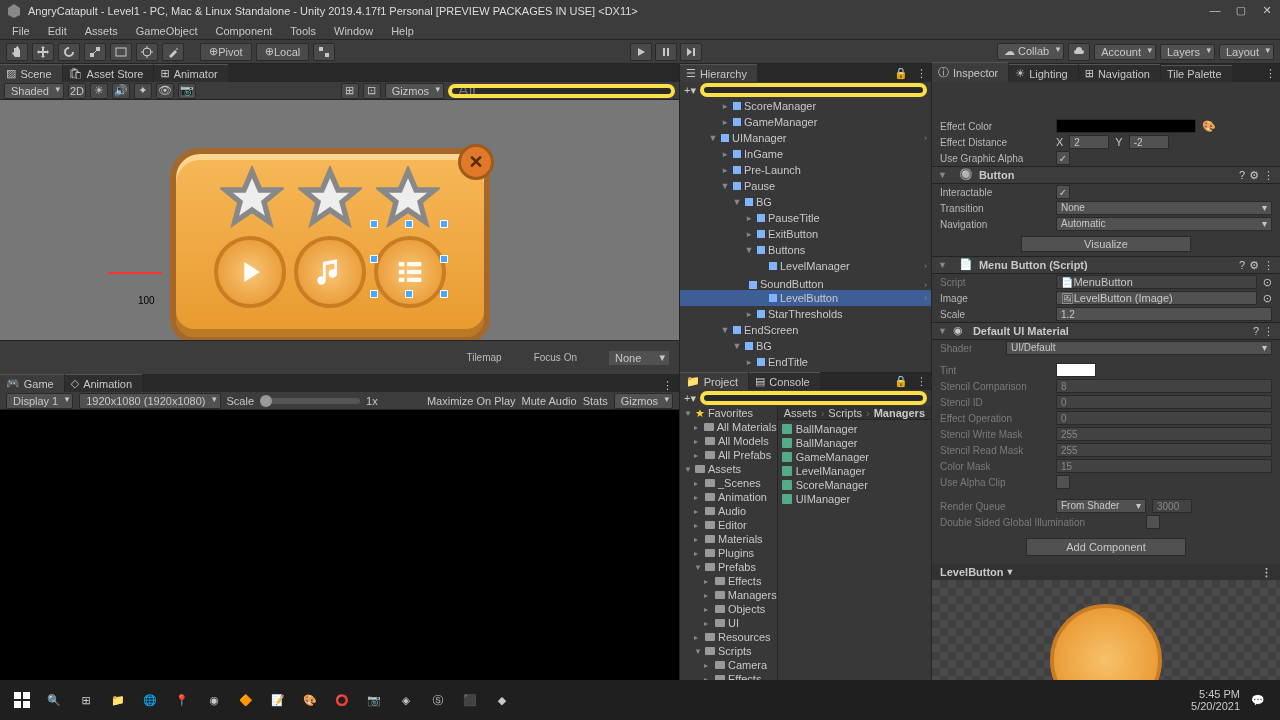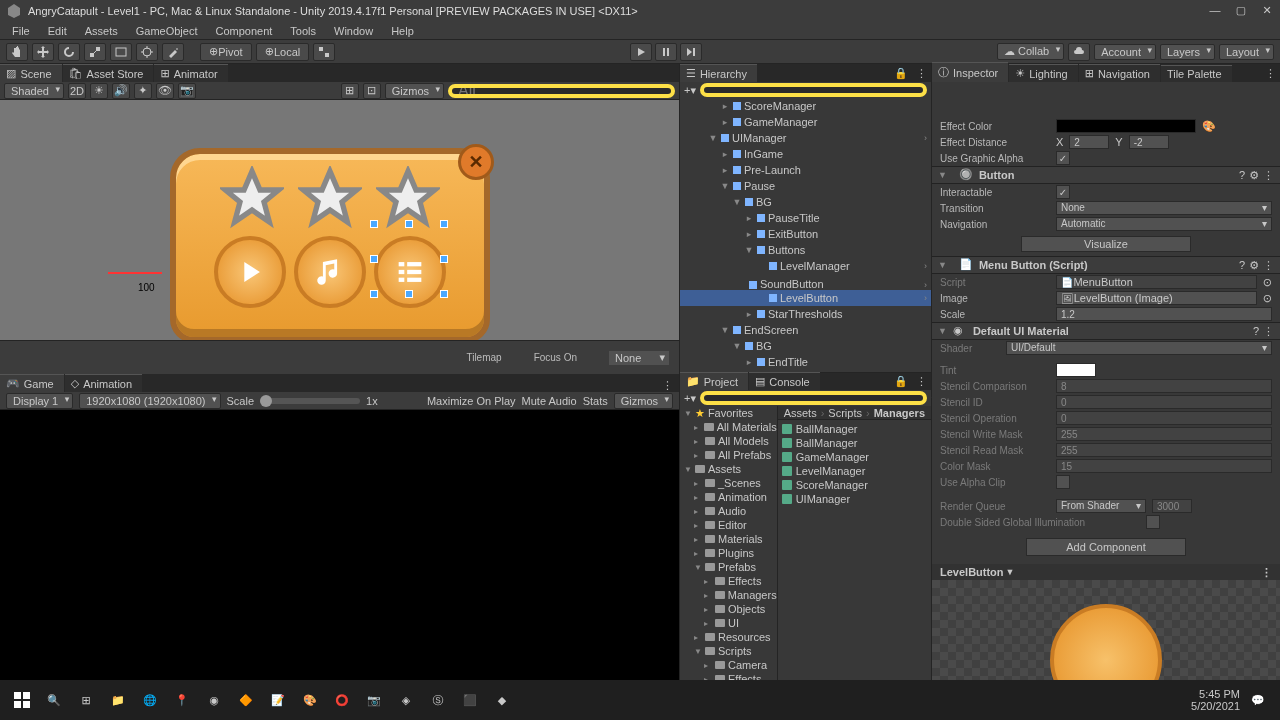--- a/index.html
+++ b/index.html
@@ -31,21 +31,21 @@
 .scene { flex:0 0 240px; background:#777; position:relative; overflow:hidden; }
 .scene .board { position:absolute; left:170px; top:48px; width:320px; height:195px; background:linear-gradient(#f7b858,#e89a2e); border:6px solid #a4682a; border-radius:30px 30px 24px 24px; box-shadow:inset 0 6px 0 #ffd690,inset 0 -8px 0 #b97925; }
 .scene .stars { display:flex; justify-content:center; gap:14px; margin-top:12px; }
 .scene .star { width:64px; height:64px; fill:#eee; stroke:#888; stroke-width:2; }
 .scene .circles { display:flex; justify-content:center; gap:8px; margin-top:6px; }
 .scene .circle { width:72px; height:72px; border-radius:50%; background:radial-gradient(#f9c677,#e58f24); border:4px solid #c97c24; display:flex; align-items:center; justify-content:center; }
 .scene .circle svg { width:34px; height:34px; fill:#fff; }
 .scene .closebtn { position:absolute; right:-10px; top:-10px; width:36px; height:36px; border-radius:50%; background:#e07a2a; border:3px solid #a05a1a; display:flex; align-items:center; justify-content:center; }
 .scene .handle { position:absolute; width:8px; height:8px; background:#4aa8ff; border:1px solid #fff; z-index:5; }
 .scene .redline { position:absolute; left:108px; top:172px; width:54px; height:0; border-top:2px solid #f33; }
-.scene .rednum { position:absolute; left:138px; top:182px; color:#000; font-size:10px; }
+.scene .rednum { position:absolute; left:138px; top:195px; color:#000; font-size:10px; }
 .tilemapbar { height:34px; background:#3c3c3c; border-top:1px solid #242424; display:flex; align-items:center; gap:32px; padding:0 10px; justify-content:flex-end; }
 .tilemapbar .label { font-size:10px; color:#bbb; }
 .tilemapbar .tdd { background:#515151; padding:1px 20px 1px 6px; position:relative; width:60px; }
 .tilemapbar .tdd::after { content:"▾"; position:absolute; right:4px; top:0; }
 .gametabs { height:18px; background:#282828; display:flex; align-items:flex-end; }
 .gametoolbar { height:18px; background:#3c3c3c; display:flex; align-items:center; padding:0 6px; gap:6px; border-bottom:1px solid #242424; }
 .slider { width:100px; height:6px; background:#555; border-radius:3px; position:relative; }
 .slider .knob { position:absolute; left:0; top:-3px; width:12px; height:12px; background:#999; border-radius:50%; }
 .gameview { flex:1; background:#000; }
 .hierarchy-toolbar { height:16px; background:#383838; display:flex; align-items:center; padding:0 4px; gap:4px; }
@@ -734,21 +734,21 @@
         </div>
       <div class="insprow dim">
           <span class="label dim">Stencil Comparison</span>
           <div class="field">8</div>
         </div>
       <div class="insprow dim">
           <span class="label dim">Stencil ID</span>
           <div class="field">0</div>
         </div>
       <div class="insprow dim">
-          <span class="label dim">Stencil Operation</span>
+          <span class="label dim">Effect Operation</span>
           <div class="field">0</div>
         </div>
       <div class="insprow dim">
           <span class="label dim">Stencil Write Mask</span>
           <div class="field">255</div>
         </div>
       <div class="insprow dim">
           <span class="label dim">Stencil Read Mask</span>
           <div class="field">255</div>
         </div>

